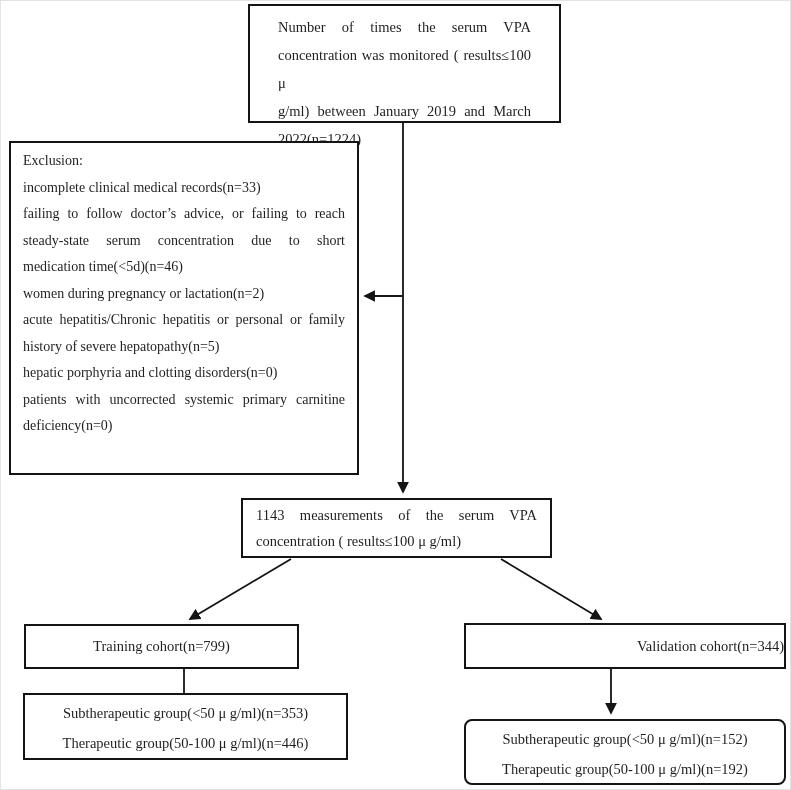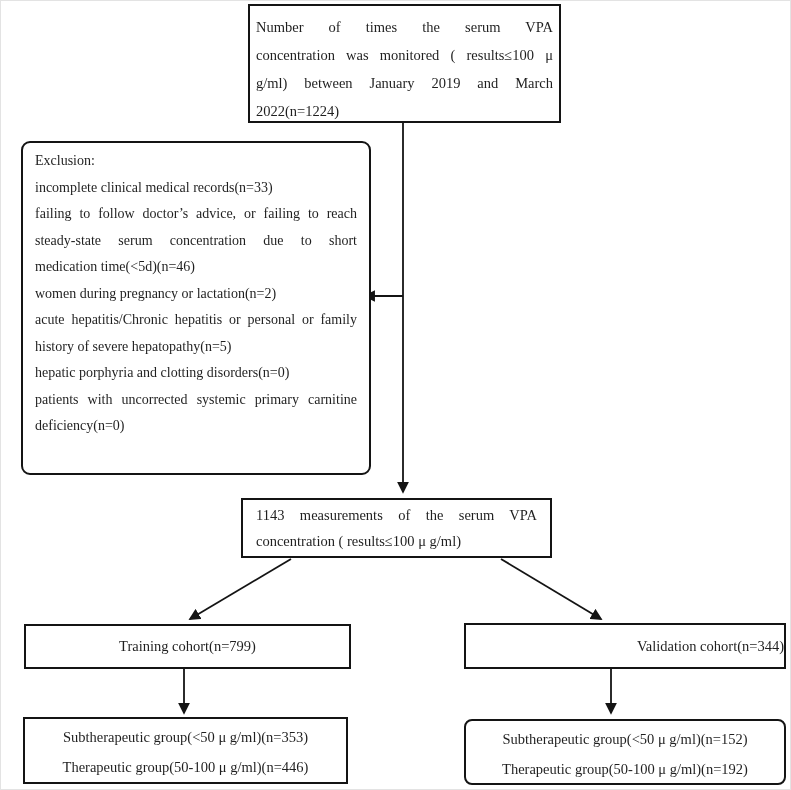--- a/index.html
+++ b/index.html
@@ -32,45 +32,45 @@
     text-align: justify;
     text-align-last: justify;
     -moz-text-align-last: justify;
   }
   .center .line {
     text-align: center !important;
     text-align-last: center !important;
   }
   #box-monitoring {
     left: 247px; top: 3px; width: 313px; height: 119px;
-    padding: 7px 6px;
+    padding: 7px 28px;
     font-size: 14.5px; line-height: 28px;
   }
   #box-exclusion {
-    left: 20px; top: 140px; width: 350px; height: 334px;
+    left: 8px; top: 140px; width: 350px; height: 334px;
     padding: 5px 12px;
-    font-size: 14px; line-height: 26.5px; border-radius: 9px;
+    font-size: 14px; line-height: 26.5px;
   }
   #box-measurements {
     left: 240px; top: 497px; width: 311px; height: 60px;
     padding: 2px 13px;
     font-size: 14.5px; line-height: 26px;
   }
   #box-training-cohort {
-    left: 23px; top: 623px; width: 327px; height: 45px;
+    left: 23px; top: 623px; width: 275px; height: 45px;
     font-size: 14.5px;
     display: flex; align-items: center; justify-content: center;
   }
   #box-validation-cohort {
     left: 463px; top: 622px; width: 322px; height: 46px;
     font-size: 14.5px;
     display: flex; align-items: center; justify-content: flex-end;
   }
   #box-training-groups {
-    left: 22px; top: 716px; width: 325px; height: 67px;
+    left: 22px; top: 692px; width: 325px; height: 67px;
     padding: 3px 2px;
     font-size: 14.5px; line-height: 30px;
   }
   #box-validation-groups {
     left: 463px; top: 718px; width: 322px; height: 66px;
     padding: 3px 2px;
     font-size: 14.5px; line-height: 30px; border-radius: 8px;
   }
   #connectors {
     position: absolute;

